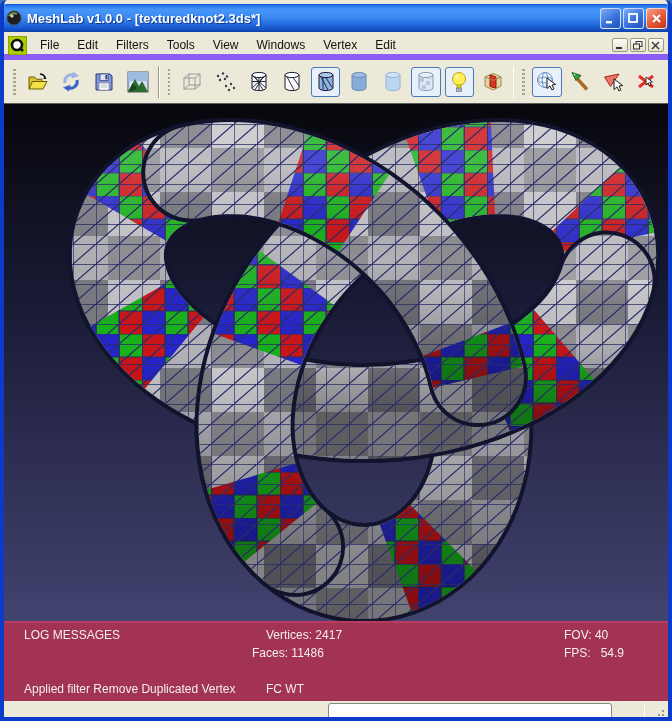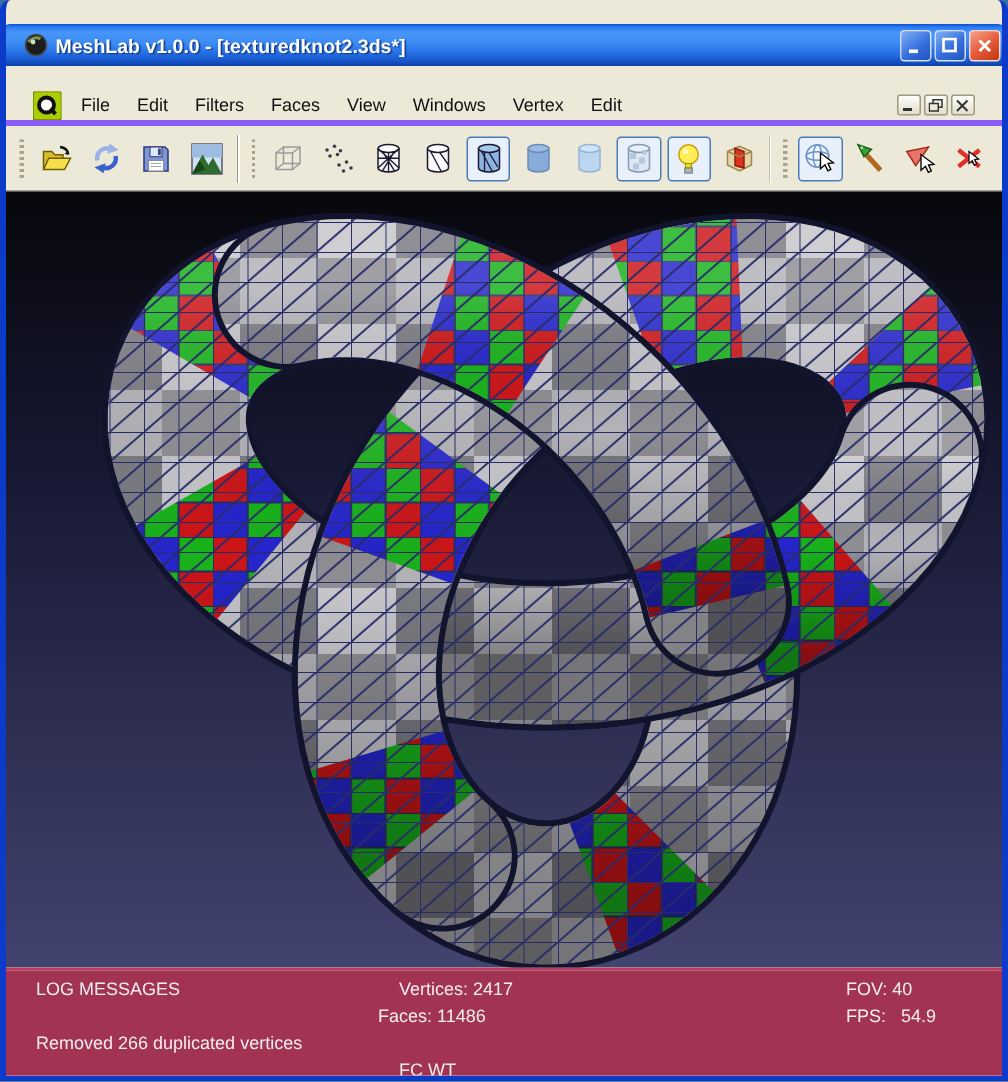--- a/index.html
+++ b/index.html
@@ -4,32 +4,32 @@
 <style>
   * { margin:0; padding:0; box-sizing:border-box; }
   html,body { background:#3a6ea5; font-family:"Liberation Sans", sans-serif; }
   .window{
     position:relative; width:672px; height:721px;
     border-left:4px solid #0c3bc9; border-right:4px solid #0c3bc9; border-bottom:4px solid #0c3bc9;
     border-radius:7px 7px 0 0; background:#ece9d8; overflow:hidden;
   }
   
   .titlebar{
-    height:28px; display:flex; align-items:center; padding:0 5px 0 16px;
-    margin:16px -4px; border-radius:7px 7px 0 0;
+    height:28px; display:flex; align-items:center; padding:0 5px 0 6px;
+    margin:4px -4px; border-radius:7px 7px 0 0;
     background:linear-gradient(180deg,#0b50d8 0%,#2e7df1 8%,#4795f8 20%,#3d8cf4 45%,#2068e0 75%,#1553c4 90%,#0f41a8 100%);
   }
   .title-text{ color:#fff; font-weight:bold; font-size:13px; margin-left:5px; flex:1;
     text-shadow:1px 1px 1px #10357e; white-space:nowrap; overflow:hidden;}
   .winbtn{ width:21px; height:21px; border:1px solid rgba(255,255,255,.75); border-radius:3px;
     margin-left:2px; display:flex; align-items:center; justify-content:center; }
   .winbtn.blue{ background:linear-gradient(145deg,#7faef5 0%,#3871dd 55%,#2153bd 100%); }
   .winbtn.red{ background:linear-gradient(145deg,#f6a28a 0%,#e65c3c 50%,#c23512 100%); }
   
-  .menubar{ height:24px; display:flex; align-items:center; background:#ece9d8; padding:0 16px; border-bottom:4px solid #8b5cf6;}
+  .menubar{ height:24px; display:flex; align-items:center; background:#ece9d8; padding:0 2px; border-bottom:6px solid #8b5cf6;}
   .menu-item{ font-size:12px; color:#111; padding:3px 9px; cursor:default; }
   .mdi-btns{ margin-left:auto; display:flex; gap:2px; padding-right:2px;}
   .mdibtn{ width:16px; height:14px; background:linear-gradient(#fdfdfb,#e3dfca); border:1px solid #9d9a84;
     border-radius:2px; display:flex; align-items:center; justify-content:center; }
   
   .toolbar{ height:44px; display:flex; align-items:center; background:#ece9d8; padding:0 4px; border-bottom:1px solid #5a5a5a;}
   .tb-handle{ width:3px; height:26px; margin:0 5px;
     background-image:repeating-linear-gradient(180deg,#a8a490 0 2px,transparent 2px 4px); }
   .tb-sep{ width:2px; height:32px; margin:0 3px; background:linear-gradient(90deg,#9a9684 50%,#ffffff 50%); }
   .tbtn{ width:30px; height:30px; margin:0 2px; border:1px solid transparent; border-radius:3px;
@@ -81,21 +81,21 @@
 
   <div class="menubar">
     <svg width="19" height="19" style="margin:0 4px 0 2px">
       <rect width="19" height="19" rx="2" fill="#aace00" stroke="#6a8400"></rect>
       <circle cx="9" cy="9" r="5" fill="#fff" stroke="#111" stroke-width="2.6"></circle>
       <path d="M11.5,11.5 L15,15" stroke="#111" stroke-width="2.6"></path>
     </svg>
     <span class="menu-item">File</span>
     <span class="menu-item">Edit</span>
     <span class="menu-item">Filters</span>
-    <span class="menu-item">Faces</span>
+    <span class="menu-item">Tools</span>
     <span class="menu-item">View</span>
     <span class="menu-item">Windows</span>
     <span class="menu-item">Vertex</span>
     <span class="menu-item">Edit</span>
     <div class="mdi-btns">
       <div class="mdibtn">
         <svg width="10" height="9">
             <rect x="1" y="6" width="6" height="2" fill="#333"></rect>
           </svg>
       </div>
@@ -338,21 +338,21 @@
   </div>
 
   <div class="divider"></div>
 
   <div class="logarea">
     <span style="left:20px; top:5px">LOG MESSAGES</span>
     <span style="left:262px; top:5px">Vertices: 2417</span>
     <span style="left:560px; top:5px">FOV: 40</span>
     <span style="left:248px; top:23px">Faces: 11486</span>
     <span style="left:560px; top:23px">FPS:   54.9</span>
-    <span style="left:20px; top:41px">Removed 266 duplicated vertices</span>
+    <span style="left:20px; top:59px">Applied filter Remove Duplicated Vertex</span>
     <span style="left:262px; top:59px">FC WT</span>
   </div>
 
   <div class="statusbar">
     <input class="status-input" type="text" value="" style="">
     <div class="status-sep"></div>
     <svg class="grip" width="13" height="13">
       <g fill="#9a9684">
         <rect x="9" y="1" width="2" height="2"></rect>
           <rect x="9" y="5" width="2" height="2"></rect>

